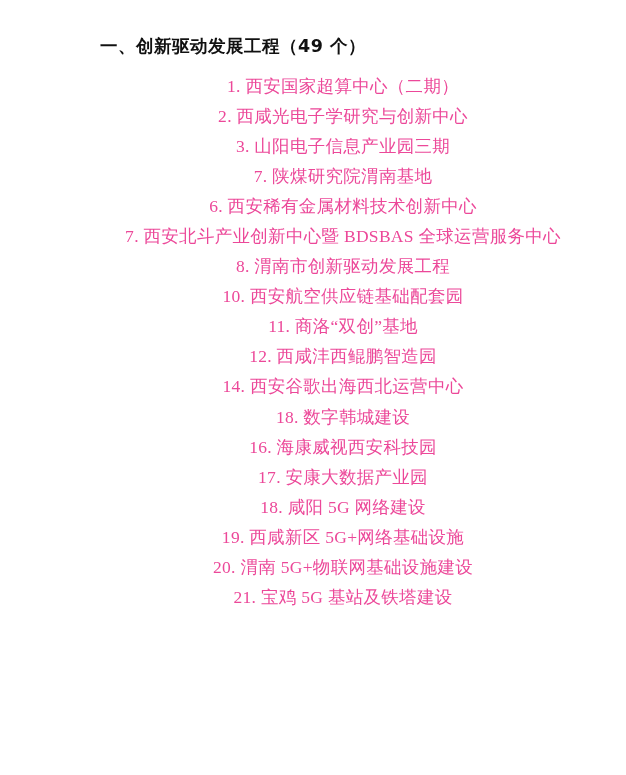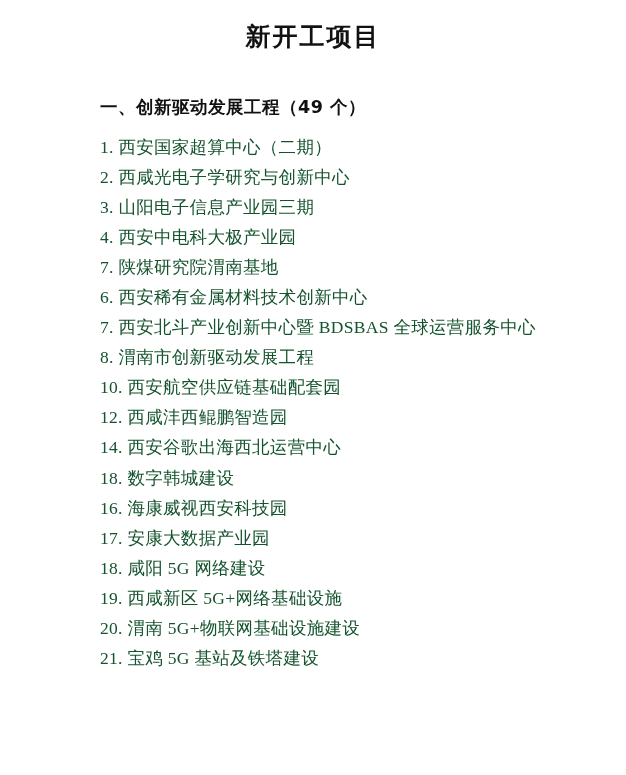--- a/index.html
+++ b/index.html
@@ -48,46 +48,46 @@
   }
   .item-list {
     list-style: none;
     margin: 0;
     padding: 0;
   }
   .item {
     font-family: "Liberation Serif", "DejaVu Serif", serif;
     font-size: 17.5px;
     line-height: 1.72;
-    color: #14532d;
+    color: #ec4899;
     white-space: nowrap;
     letter-spacing: 0.3px;
+    text-align: center;
   }
 </style>
 </head>
 <body>
 
 <div class="page">
 
-  <h1 class="doc-title">新开工项目</h1>
 
   <div class="body-block">
 
     <div class="section-heading">一、创新驱动发展工程（49 个）</div>
 
     <ul class="item-list">
       <li class="item">1. 西安国家超算中心（二期）</li>
       <li class="item">2. 西咸光电子学研究与创新中心</li>
       <li class="item">3. 山阳电子信息产业园三期</li>
-      <li class="item">4. 西安中电科大极产业园</li>
       <li class="item">7. 陕煤研究院渭南基地</li>
       <li class="item">6. 西安稀有金属材料技术创新中心</li>
       <li class="item">7. 西安北斗产业创新中心暨 BDSBAS 全球运营服务中心</li>
       <li class="item">8. 渭南市创新驱动发展工程</li>
       <li class="item">10. 西安航空供应链基础配套园</li>
+      <li class="item">11. 商洛“双创”基地</li>
       <li class="item">12. 西咸沣西鲲鹏智造园</li>
       <li class="item">14. 西安谷歌出海西北运营中心</li>
       <li class="item">18. 数字韩城建设</li>
       <li class="item">16. 海康威视西安科技园</li>
       <li class="item">17. 安康大数据产业园</li>
       <li class="item">18. 咸阳 5G 网络建设</li>
       <li class="item">19. 西咸新区 5G+网络基础设施</li>
       <li class="item">20. 渭南 5G+物联网基础设施建设</li>
       <li class="item">21. 宝鸡 5G 基站及铁塔建设</li>
     </ul>

